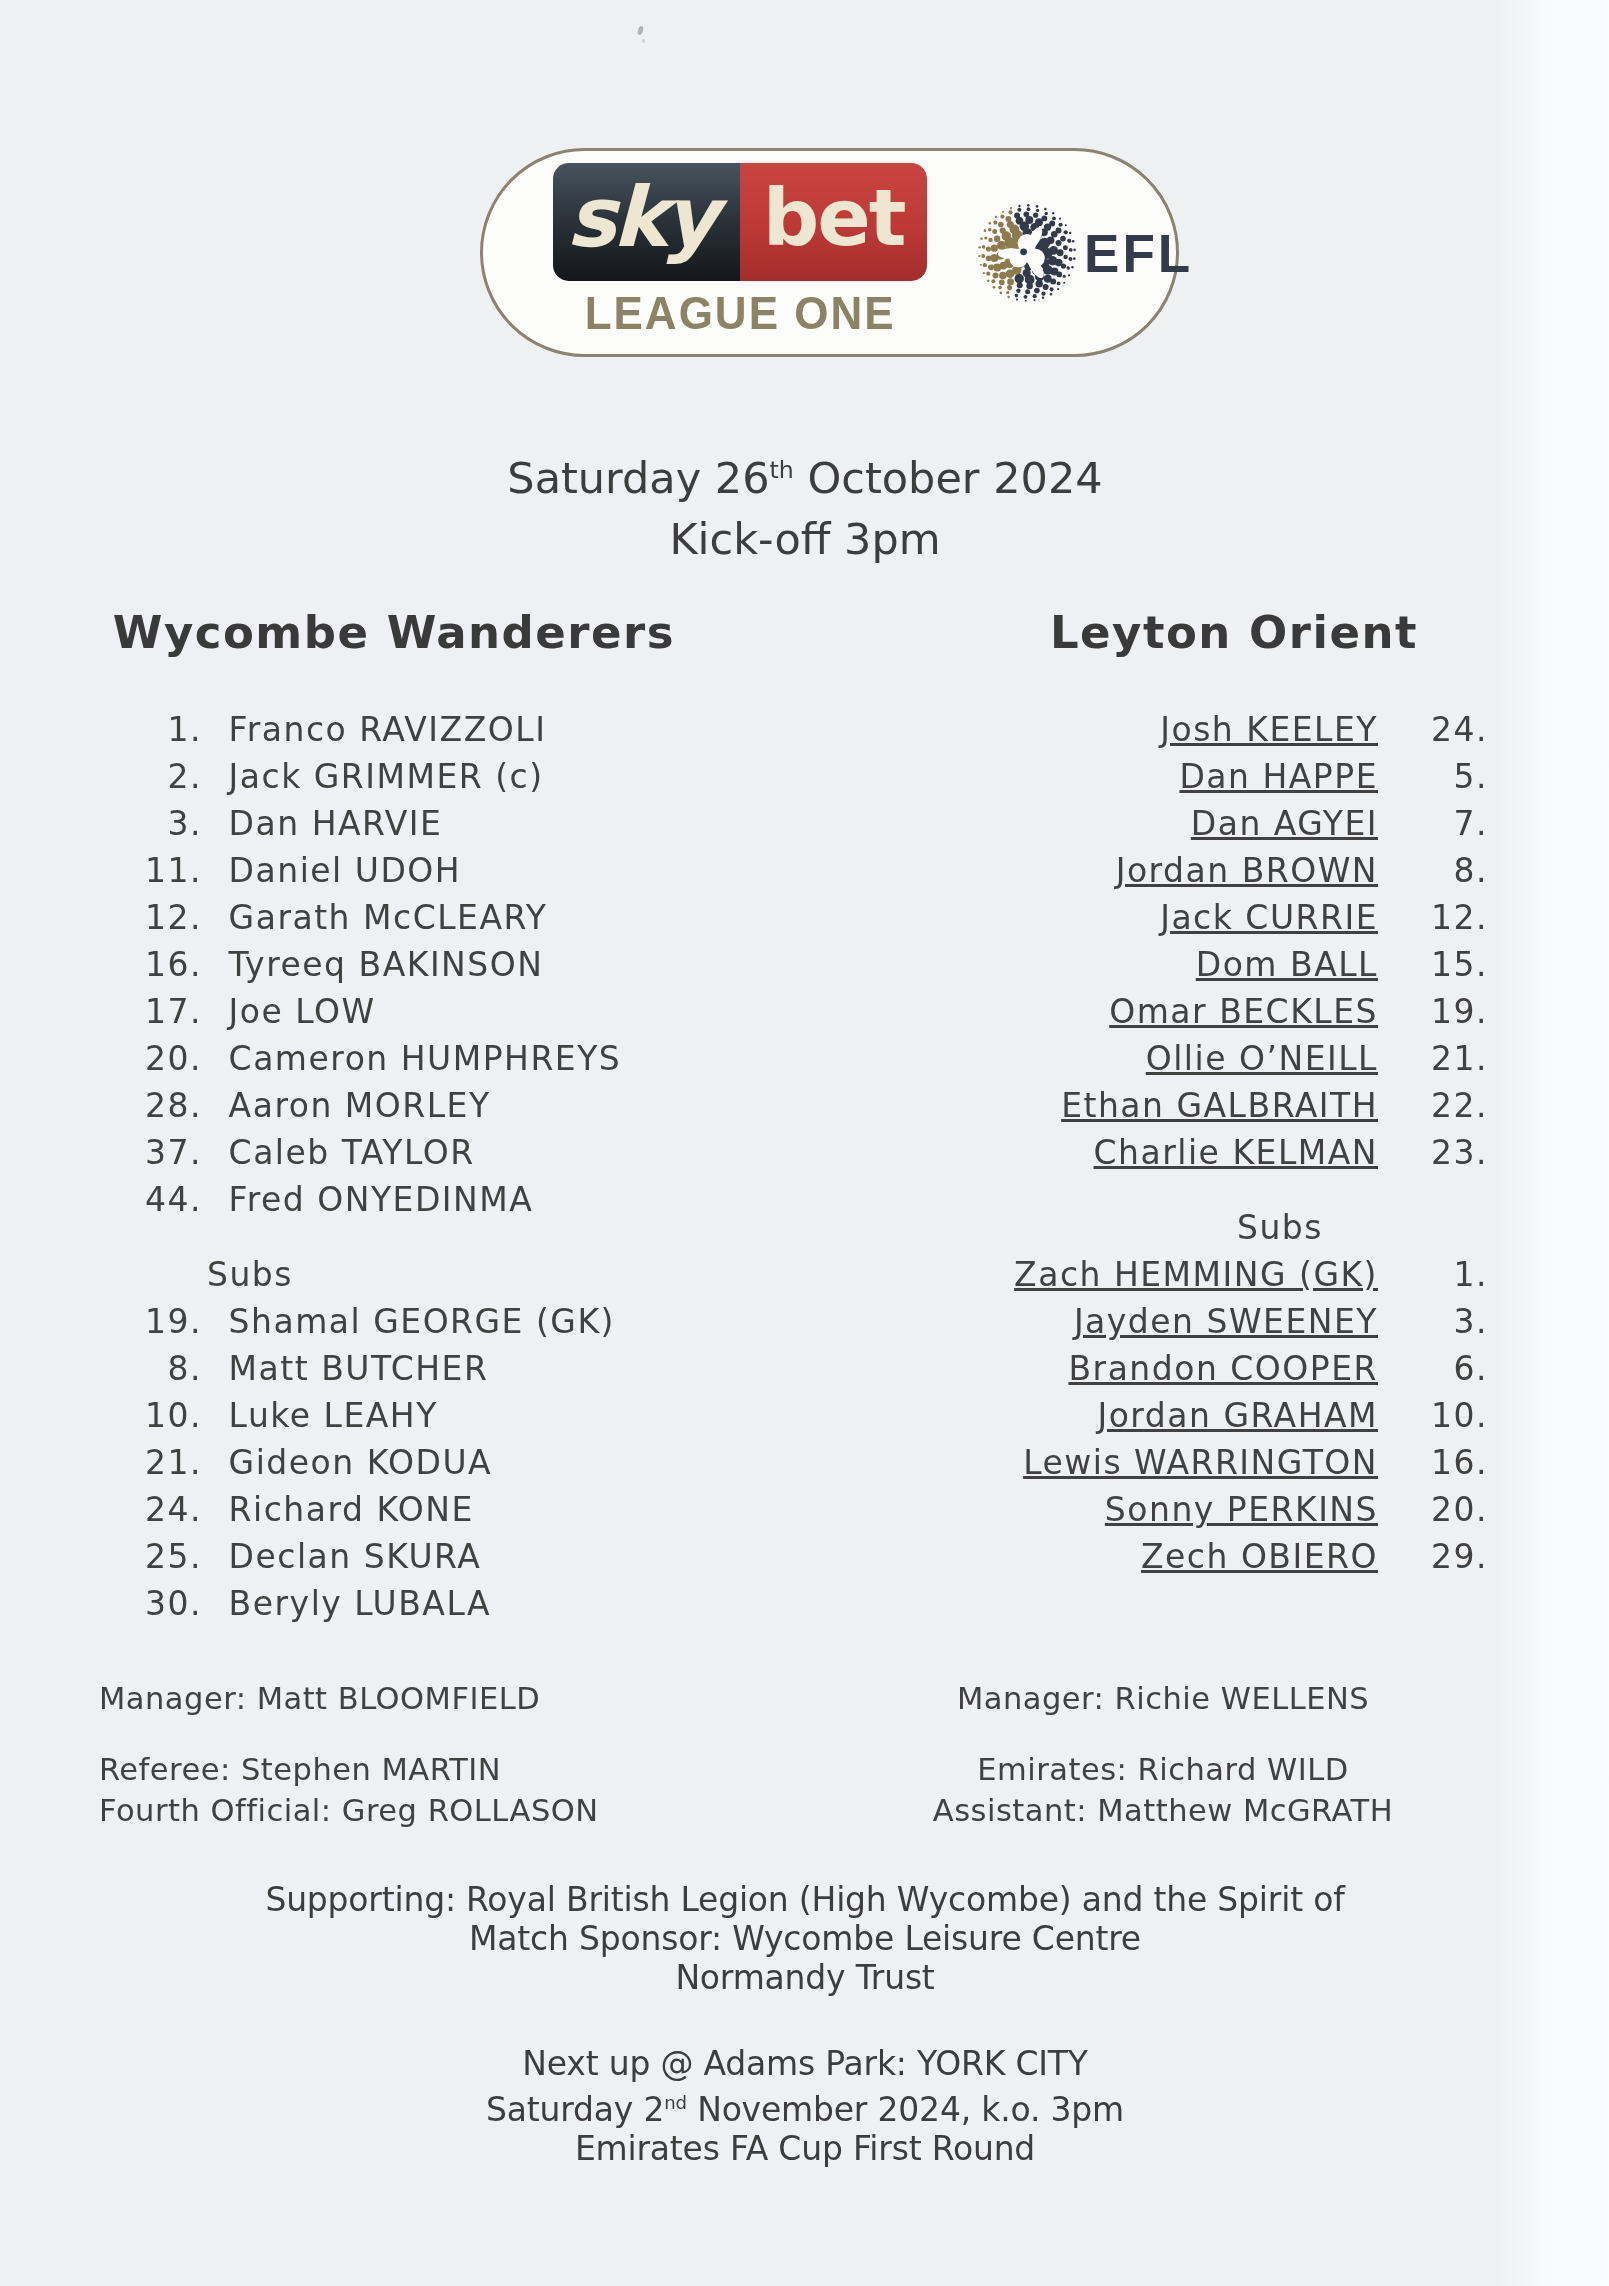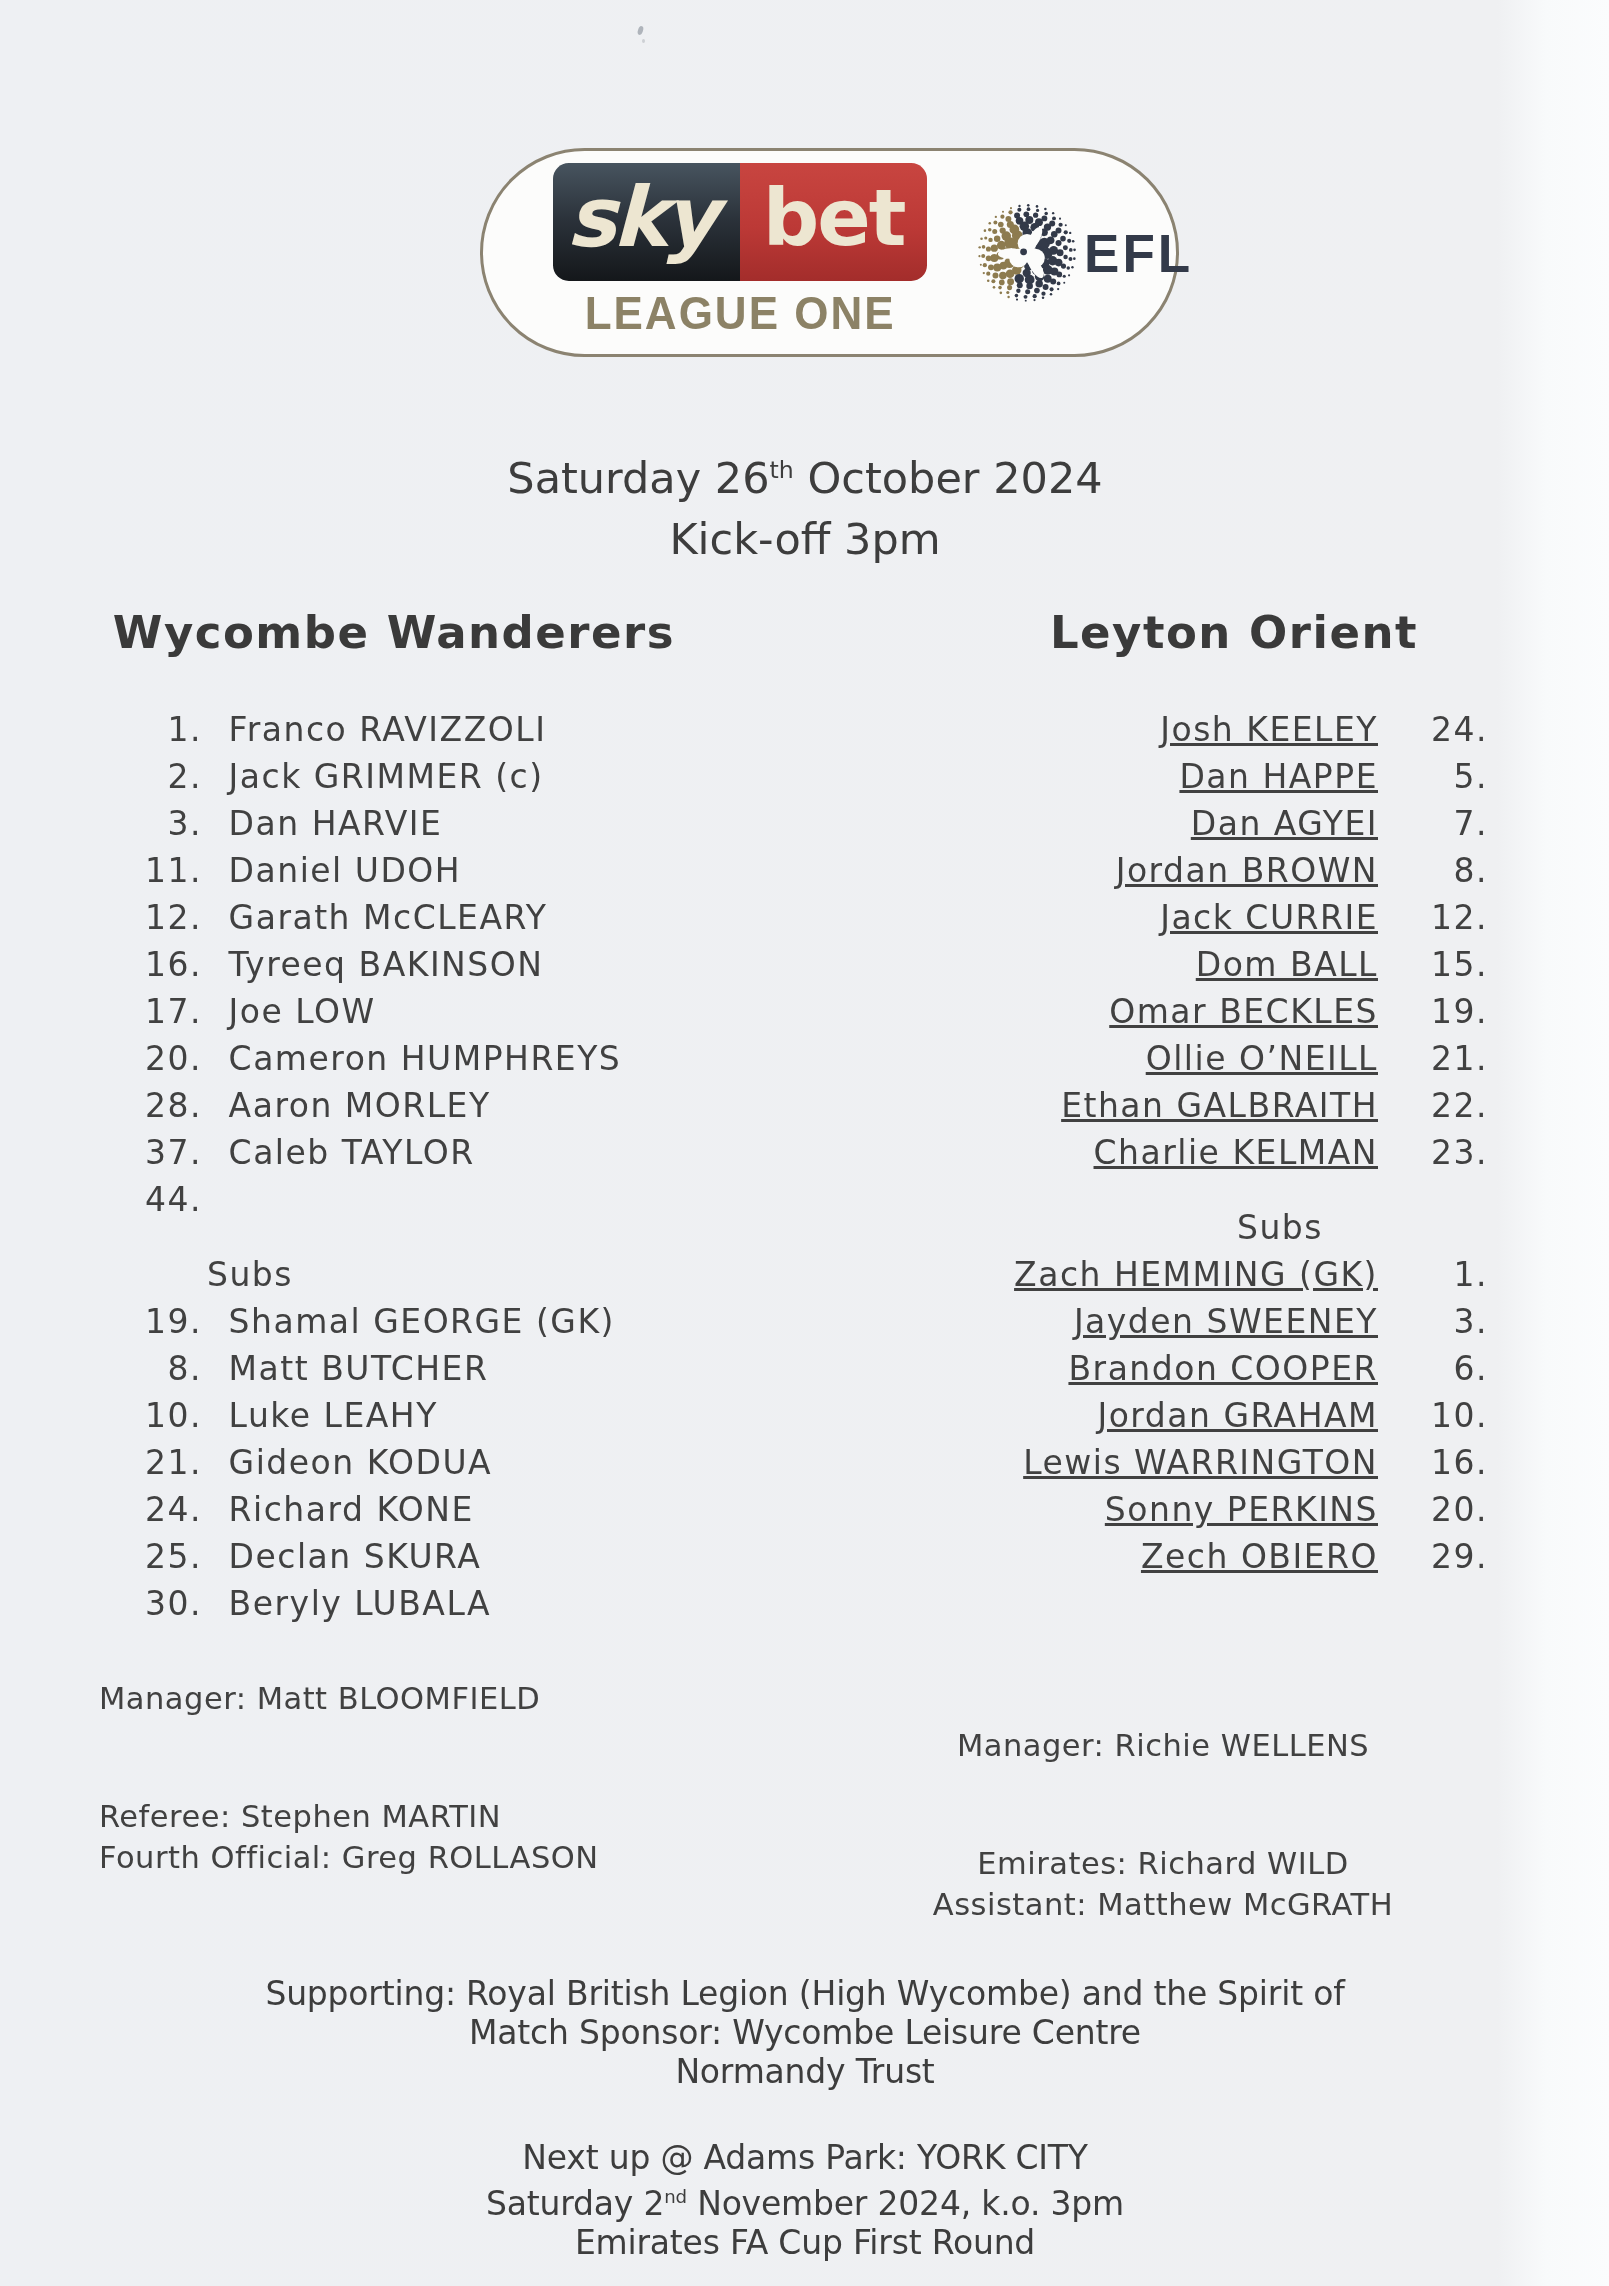--- a/index.html
+++ b/index.html
@@ -59,21 +59,21 @@
   .team-away .p-name{text-align:center;white-space:nowrap;text-decoration:underline;}
   .team-away .p-num{width:110px;text-align:right;flex:none;}
   .subs-label{font-size:33px;line-height:46px;letter-spacing:1.5px;margin-top:29.6px;}
   .team-home .subs-label{margin-left:108px;}
   .team-away .subs-label{text-align:right;margin-right:165px;}
 
   
   .managers{display:flex;justify-content:space-between;padding:0 122px 0 99px;margin-top:51px;font-size:30.5px;line-height:41px;letter-spacing:0.5px;}
   .officials{display:flex;justify-content:space-between;padding:0 122px 0 99px;margin-top:29.6px;font-size:30.5px;line-height:41px;letter-spacing:0.5px;}
   .blk-home{width:701px;text-align:left;}
-  .blk-away{width:650px;text-align:center;margin-top:47px;}
+  .blk-away{width:650px;text-align:center;}
 
   
   .sponsor-block{margin-top:49px;text-align:center;font-size:33px;line-height:39px;letter-spacing:-0.2px;color:#3d3d3d;}
   .next-block{margin-top:47px;text-align:center;font-size:33px;line-height:39px;letter-spacing:-0.2px;color:#3d3d3d;}
   .next-block sup{font-size:0.55em;vertical-align:super;}
 </style>
 </head>
 <body>
 
 <div class="page">
@@ -300,20 +300,21 @@
           <div class="p-row">
           <span class="p-num">28.</span>
           <span class="p-name">Aaron MORLEY</span>
         </div>
           <div class="p-row">
           <span class="p-num">37.</span>
           <span class="p-name">Caleb TAYLOR</span>
         </div>
           <div class="p-row">
           <span class="p-num">44.</span>
+          <span class="p-name">Fred ONYEDINMA</span>
         </div>
         </div>
       <div class="subs-label">Subs</div>
       <div class="plist" style="margin-top:0;">
           <div class="p-row">
           <span class="p-num">19.</span>
           <span class="p-name">Shamal GEORGE (GK)</span>
         </div>
           <div class="p-row">
           <span class="p-num">8.</span>

